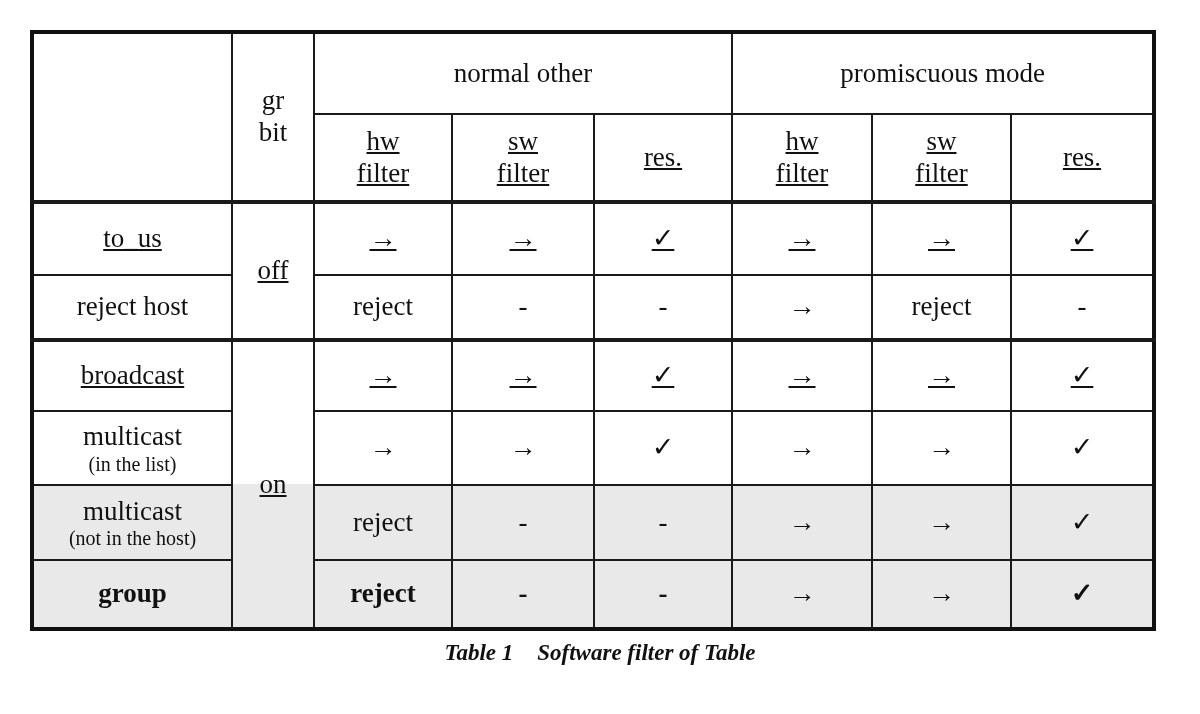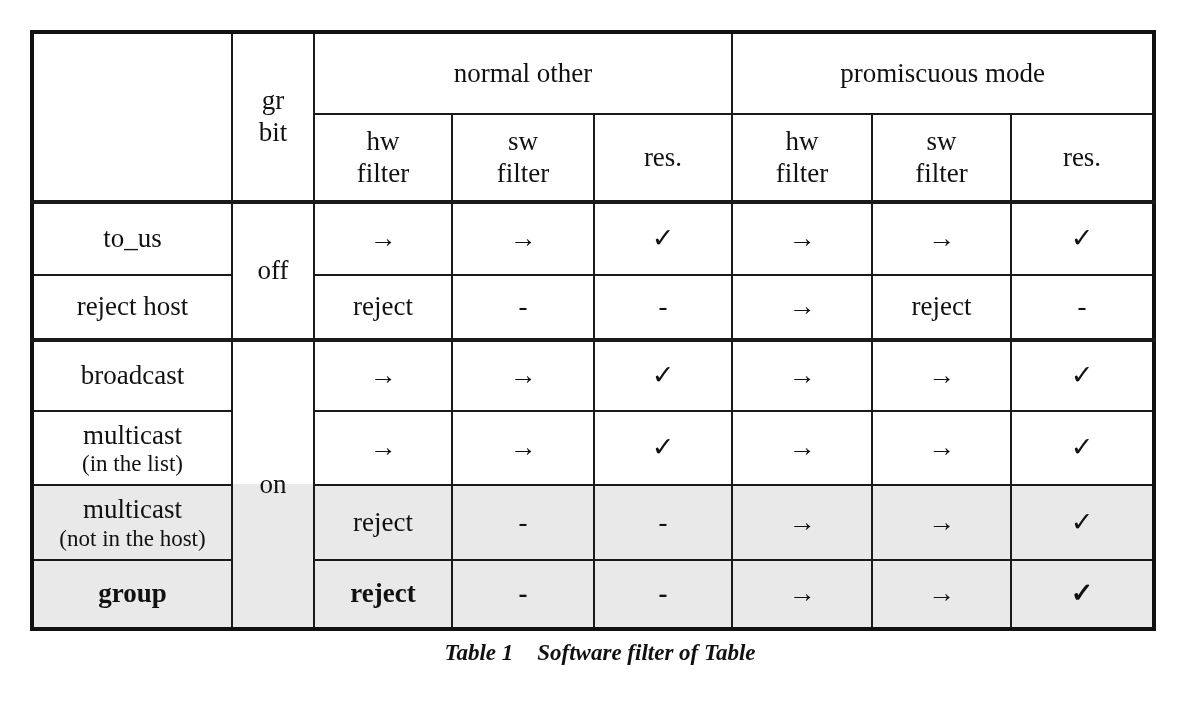--- a/index.html
+++ b/index.html
@@ -32,42 +32,42 @@
     text-align: center;
     vertical-align: middle;
     padding: 0;
     overflow: hidden;
   }
   
   td.br3 { border-right-width: 3px; }
   td.bl4 { border-left-width: 4px; }
   td.br4 { border-right-width: 4px; }
   
-  tr.rt4 > td { border-top-width: 4px; }
+  tr.rt4 > td { border-top-width: 4px; text-decoration: underline; }
   
   td.pre { white-space: pre-line; }
   
   td.lab {
     text-align: left;
     padding-left: 13px;
   }
   td.lab .sub {
     display: block;
-    font-size: 23px;
+    font-size: 20px;
     line-height: 1.05;
     margin-top: 1px;
   }
   
   tr.shaded > td { background: #e9e9e9; }
   td.on-cell {
     background: linear-gradient(to bottom, #ffffff 0%, #ffffff 50%, #e9e9e9 50%, #e9e9e9 100%);
   }
   
   tr.hdr1 { height: 82px; }
-  tr.hdr2 { height: 88px; }
+  tr.hdr2 { height: 88px; text-decoration: underline; }
   tr.r1 { height: 73px; }
   tr.r2 { height: 65px; }
   tr.r3 { height: 71px; }
   tr.r4 { height: 74px; }
   tr.r5 { height: 75px; }
   tr.r6 { height: 69px; font-weight: bold; }
 
   .caption {
     position: absolute;
     left: 0;

